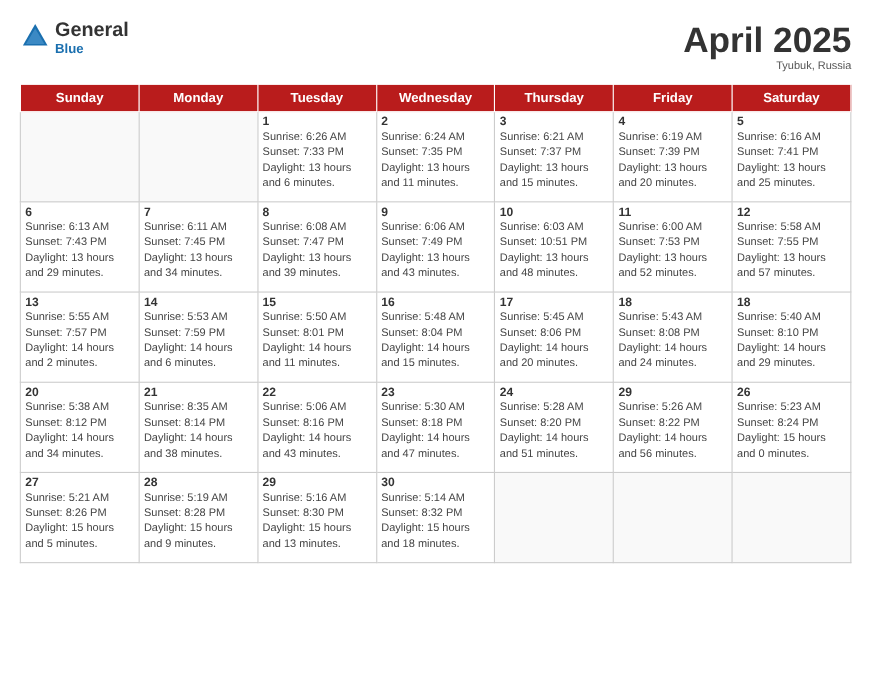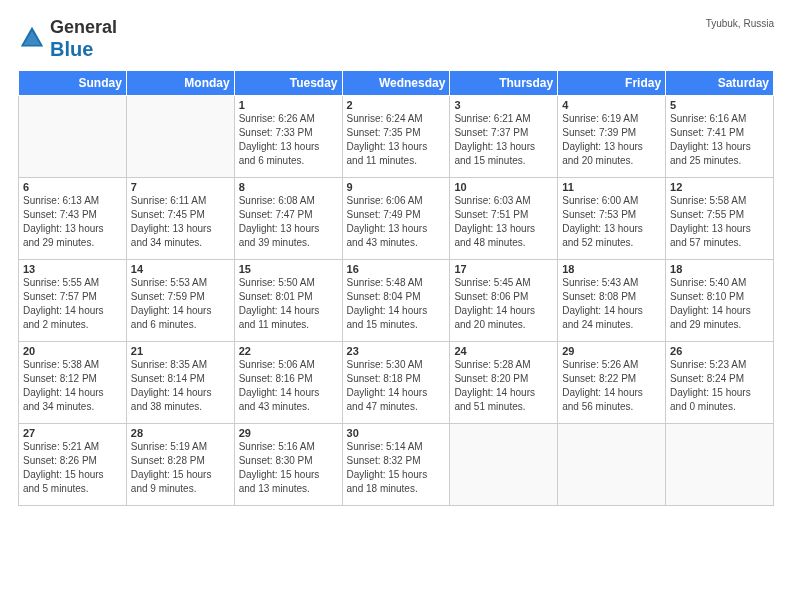--- a/index.html
+++ b/index.html
@@ -32,21 +32,21 @@
       display: flex;
       flex-direction: column;
       line-height: 1.1;
     }
     .logo-general {
       font-size: 18px;
       font-weight: bold;
       color: #333;
     }
     .logo-blue {
-      font-size: 20px;
+      font-size: 12px;
       font-weight: bold;
       color: #1a6faf;
     }
     .logo-icon {
       width: 28px;
       height: 28px;
       margin-bottom: 2px;
     }
     .title-block {
       text-align: right;
@@ -59,26 +59,26 @@
     .subtitle {
       font-size: 10px;
       color: #555;
     }
     table {
       width: 100%;
       border-collapse: collapse;
       flex: 1;
     }
     thead tr th {
-      background-color: #3b82f6;
+      background-color: #b91c1c;
       color: #fff;
       font-size: 12px;
       font-weight: bold;
       padding: 5px 4px;
-      text-align: right;
+      text-align: center;
       border: 1px solid #fff;
       margin-left: 21px;
     }
     tbody tr td {
       border: 1px solid #ccc;
       vertical-align: top;
       padding: 3px 4px;
       font-size: 9.5px;
       color: #333;
       width: calc(100% / 7);
@@ -110,20 +110,21 @@
       <svg class="logo-icon" viewBox="0 0 40 40">
         <polygon points="20,4 36,32 4,32" fill="#1a6faf"></polygon>
         <polygon points="20,10 32,30 8,30" fill="#5ba3d9" opacity="0.5"></polygon>
       </svg>
       <div class="logo-text">
         <span class="logo-general">General</span>
         <span class="logo-blue">Blue</span>
       </div>
     </div>
     <div class="title-block">
+      <div class="main-title">April 2025</div>
       <div class="subtitle">Tyubuk, Russia</div>
     </div>
   </div>
 
   <table>
     <thead>
       <tr>
       <th>Sunday</th>
           <th>Monday</th>
           <th>Tuesday</th>
@@ -189,21 +190,21 @@
           </td>
           <td>
             <span class="day-number">9</span>
             <div class="day-info">Sunrise: 6:06 AM
 Sunset: 7:49 PM
 Daylight: 13 hours and 43 minutes.</div>
           </td>
           <td>
             <span class="day-number">10</span>
             <div class="day-info">Sunrise: 6:03 AM
-Sunset: 7:51 PM
+Sunset: 10:51 PM
 Daylight: 13 hours and 48 minutes.</div>
           </td>
           <td>
             <span class="day-number">11</span>
             <div class="day-info">Sunrise: 6:00 AM
 Sunset: 7:53 PM
 Daylight: 13 hours and 52 minutes.</div>
           </td>
           <td>
             <span class="day-number">12</span>

